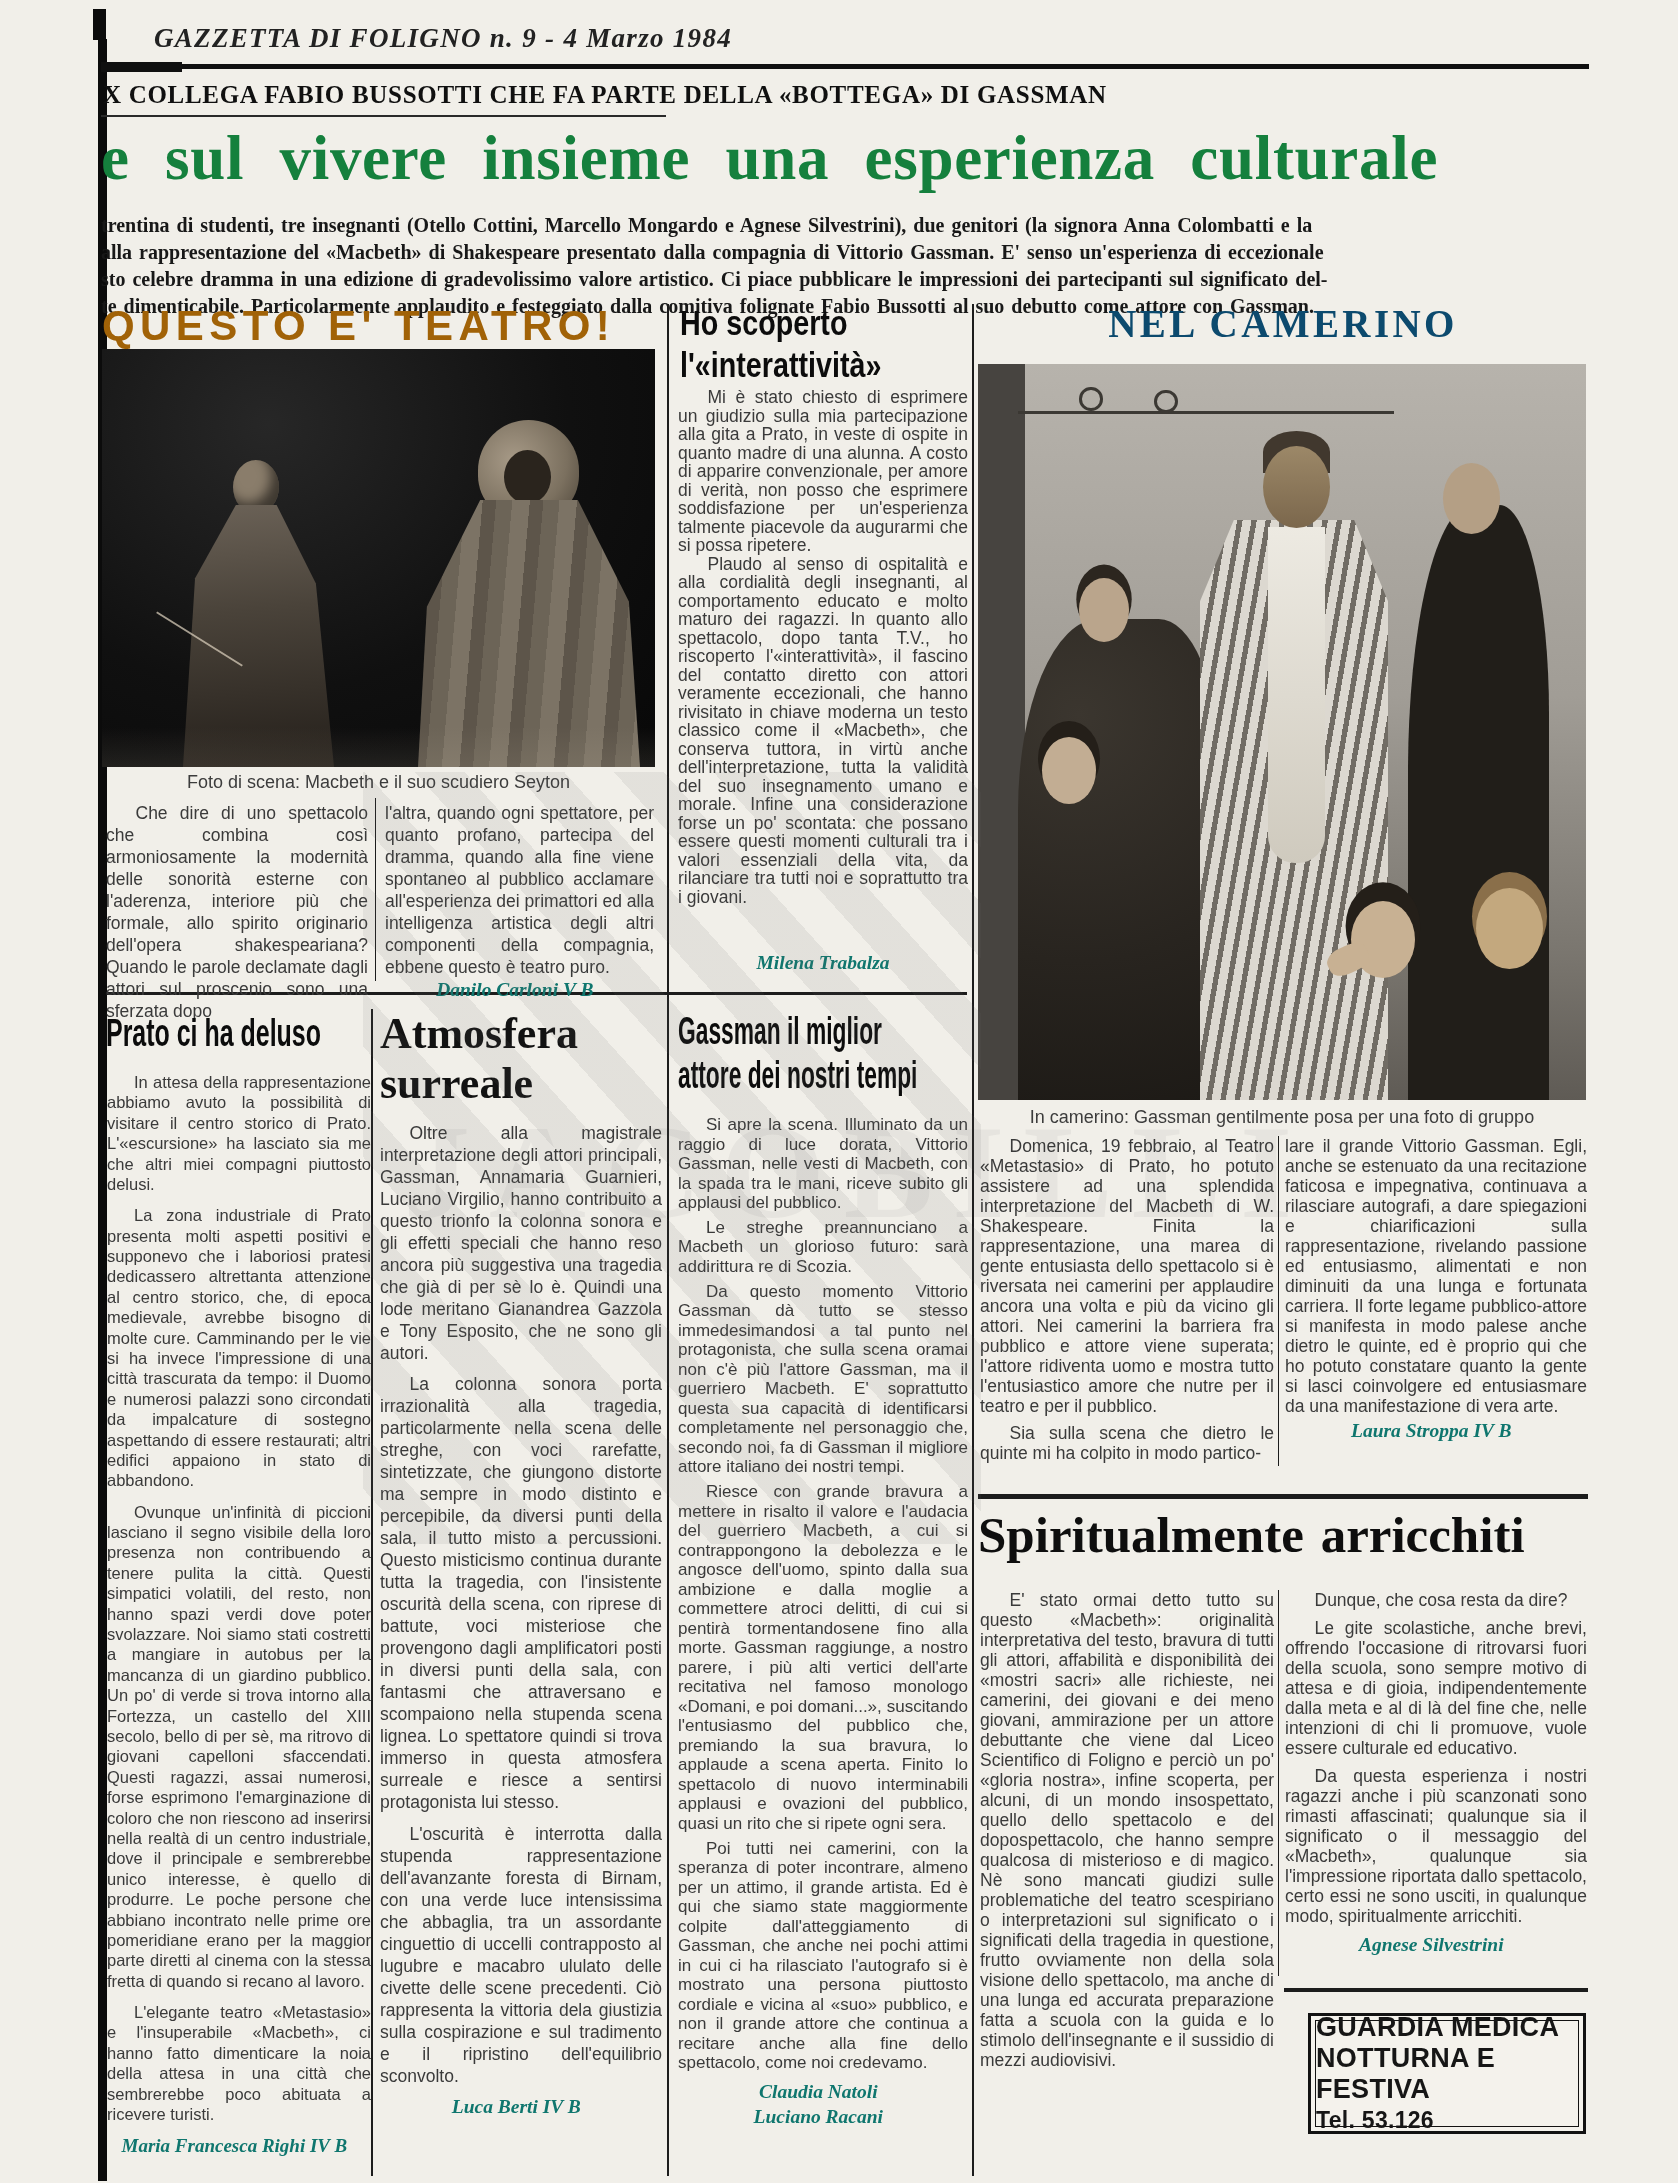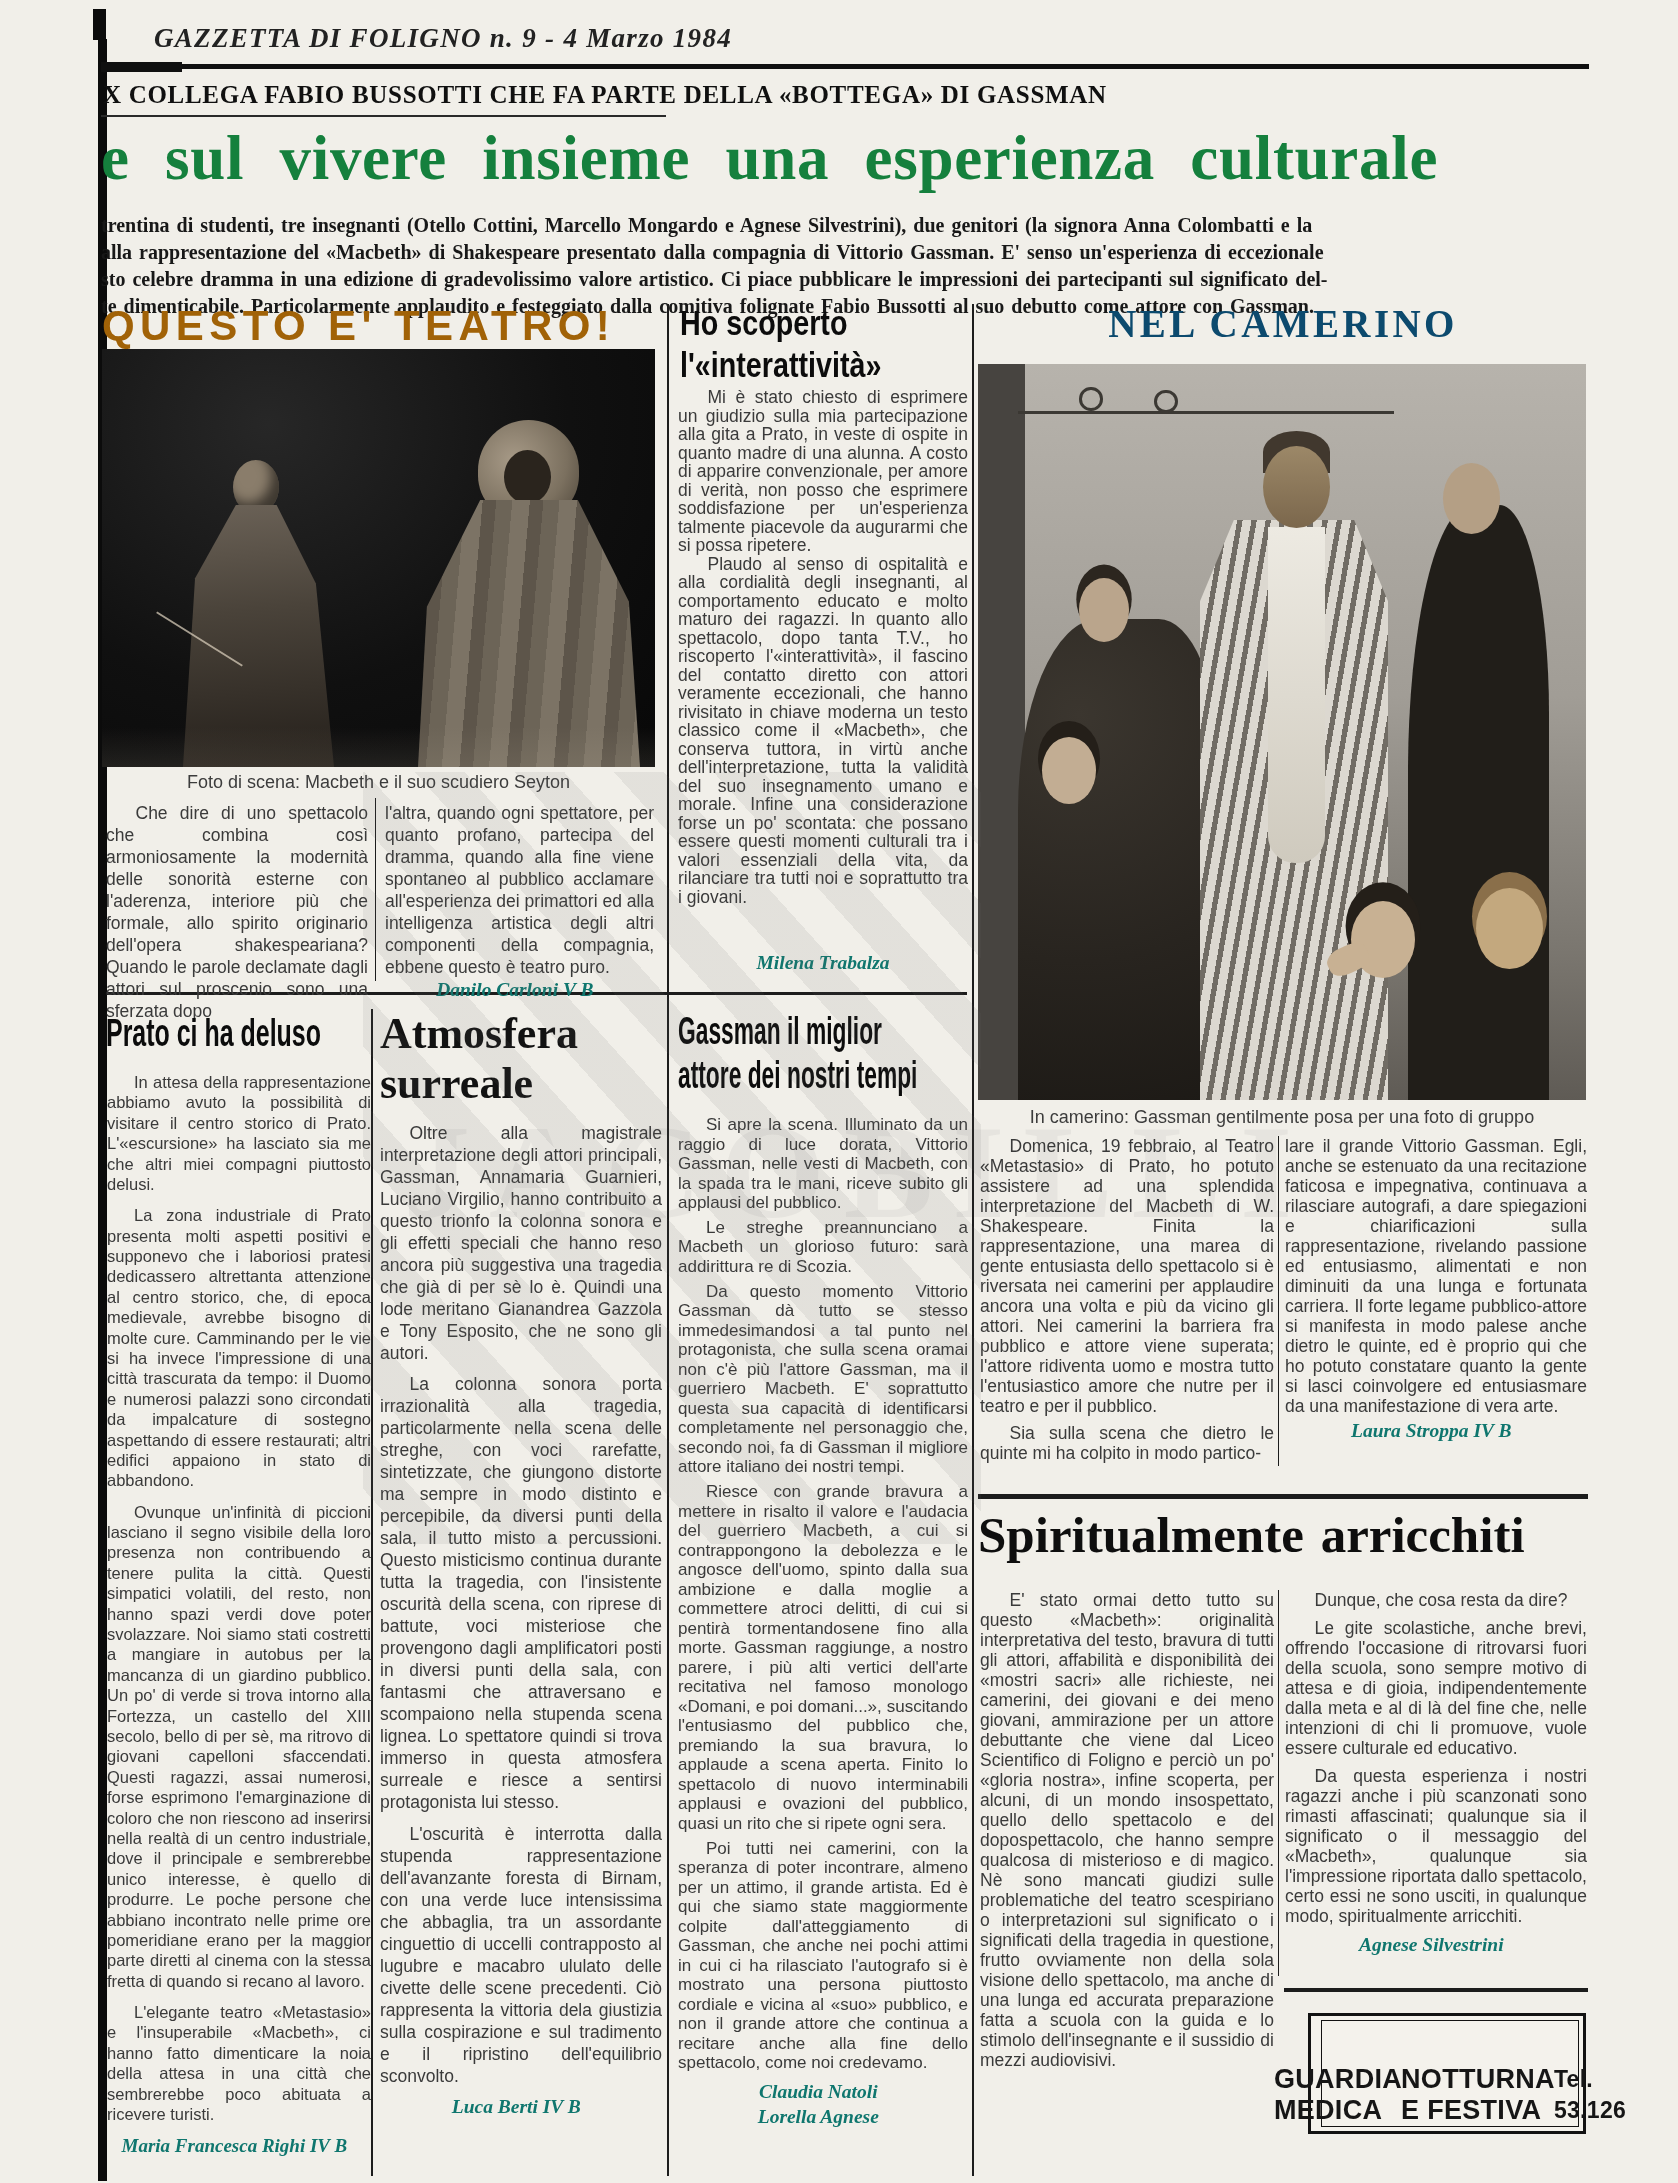--- a/index.html
+++ b/index.html
@@ -118,21 +118,21 @@
 
   
   .spi-title { left:978px; top:1506px; width:618px; font:700 51px "Liberation Serif", serif; color:#0e0e0e; white-space:nowrap; word-spacing:.08em; }
   .spicol-l { left:980px; top:1590px; width:294px; font:17.5px/20px "Liberation Sans", sans-serif; }
   .spicol-r { left:1285px; top:1590px; width:302px; font:17.5px/20px "Liberation Sans", sans-serif; }
   .spicol-l p, .spicol-r p { margin:0 0 8px; }
   .spicol-r .sig { margin-top:5.4px; }
 
   
   .adbox { left:1308px; top:2013px; width:278px; height:121px; border:3.4px solid #121212; background:#f4f2ec; box-sizing:border-box; }
-  .adbox-inner { position:absolute; inset:4px; border:1.3px solid #121212; display:flex; flex-direction:row; align-items:flex-end; justify-content:center;margin-left:6px; }
+  .adbox-inner { position:absolute; inset:4px; border:1.3px solid #121212; display:flex; flex-direction:column; align-items:flex-start; justify-content:center; }
   .adbox-inner div { font:700 27px/31px "Liberation Sans", sans-serif; color:#161616; letter-spacing:0.3px; }
   .adbox-inner .ad-tel { font-size:23px; }
 
   
   .wm-stripes { left:363px; top:772px; width:618px; height:772px; pointer-events:none;
     background:repeating-linear-gradient(48deg, rgba(100,100,100,0) 0 37px, rgba(100,100,100,.10) 37px 74px); }
   .wm-text { left:403px; top:1095px; width:940px; pointer-events:none;
     font:700 134px "Liberation Serif", serif; color:rgba(60,60,60,.06); letter-spacing:19px; white-space:nowrap; }
 </style>
 </head>
@@ -240,21 +240,21 @@
   </div>
 
   <div class="abs gas-title">
     <span>Gassman il miglior</span>
     <span>attore dei nostri tempi</span>
   </div>
   <div class="abs bodytext gas-body">
     <span><p>Si apre la scena. Illuminato da un raggio di luce dorata, Vittorio Gassman, nelle vesti di Macbeth, con la spada tra le mani, riceve subito gli applausi del pubblico.</p><p>Le streghe preannunciano a Macbeth un glorioso futuro: sarà addirittura re di Scozia.</p><p>Da questo momento Vittorio Gassman dà tutto se stesso immedesimandosi a tal punto nel protagonista, che sulla scena oramai non c'è più l'attore Gassman, ma il guerriero Macbeth. E' soprattutto questa sua capacità di identificarsi completamente nel personaggio che, secondo noi, fa di Gassman il migliore attore italiano dei nostri tempi.</p><p>Riesce con grande bravura a mettere in risalto il valore e l'audacia del guerriero Macbeth, a cui si contrappongono la debolezza e le angosce dell'uomo, spinto dalla sua ambizione e dalla moglie a commettere atroci delitti, di cui si pentirà tormentandosene fino alla morte. Gassman raggiunge, a nostro parere, i più alti vertici dell'arte recitativa nel famoso monologo «Domani, e poi domani...», suscitando l'entusiasmo del pubblico che, premiando la sua bravura, lo applaude a scena aperta. Finito lo spettacolo di nuovo interminabili applausi e ovazioni del pubblico, quasi un rito che si ripete ogni sera.</p><p>Poi tutti nei camerini, con la speranza di poter incontrare, almeno per un attimo, il grande artista. Ed è qui che siamo state maggiormente colpite dall'atteggiamento di Gassman, che anche nei pochi attimi in cui ci ha rilasciato l'autografo si è mostrato una persona piuttosto cordiale e vicina al «suo» pubblico, e non il grande attore che continua a recitare anche alla fine dello spettacolo, come noi credevamo.</p></span>
     <div class="gas-sigs">
       <div class="sig">Claudia Natoli</div>
-      <div class="sig">Lorella Agnese</div>
+      <div class="sig">Luciano Racani</div>
     </div>
   </div>
 
   <div class="abs spi-title">Spiritualmente arricchiti</div>
   <div class="abs bodytext spicol-l">
       <p>E' stato ormai detto tutto su questo «Macbeth»: originalità interpretativa del testo, bravura di tutti gli attori, affabilità e disponibilità dei «mostri sacri» alle richieste, nei camerini, dei giovani e dei meno giovani, ammirazione per un attore debuttante che viene dal Liceo Scientifico di Foligno e perciò un po' «gloria nostra», infine scoperta, per alcuni, di un mondo insospettato, quello dello spettacolo e del dopospettacolo, che hanno sempre qualcosa di misterioso e di magico. Nè sono mancati giudizi sulle problematiche del teatro scespiriano o interpretazioni sul significato o i significati della tragedia in questione, frutto ovviamente non della sola visione dello spettacolo, ma anche di una lunga ed accurata preparazione fatta a scuola con la guida e lo stimolo dell'insegnante e il sussidio di mezzi audiovisivi.</p>
     </div>
   <div class="abs bodytext spicol-r">
     <span><p>Dunque, che cosa resta da dire?</p><p>Le gite scolastiche, anche brevi, offrendo l'occasione di ritrovarsi fuori della scuola, sono sempre motivo di attesa e di gioia, indipendentemente dalla meta e al di là del fine che, nelle intenzioni di chi li promuove, vuole essere culturale ed educativo.</p><p>Da questa esperienza i nostri ragazzi anche i più scanzonati sono rimasti affascinati; qualunque sia il significato o il messaggio del «Macbeth», qualunque sia l'impressione riportata dallo spettacolo, certo essi ne sono usciti, in qualunque modo, spiritualmente arricchiti.</p></span>
     <div class="sig">Agnese Silvestrini</div>

